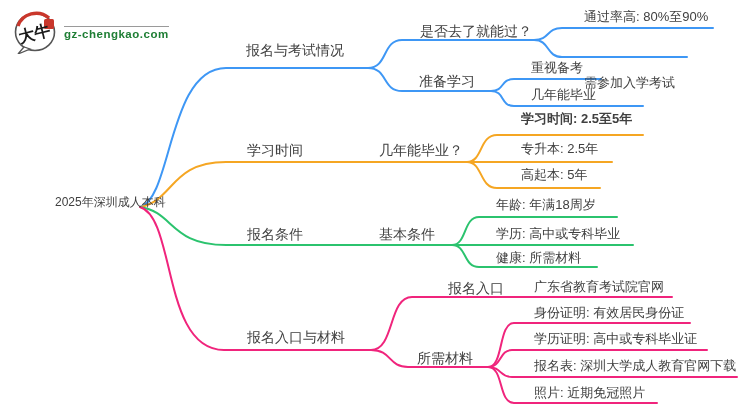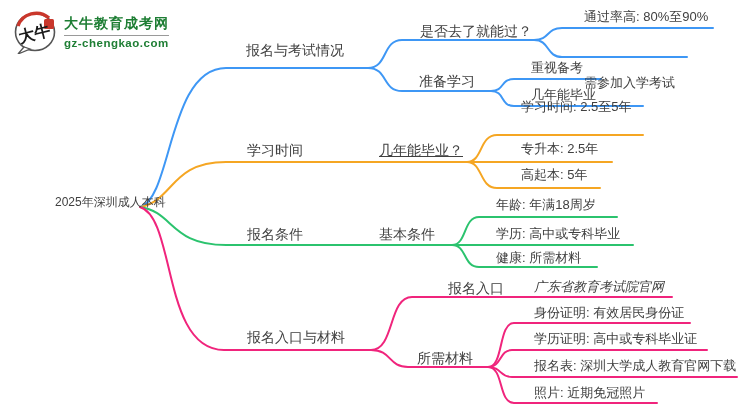--- a/index.html
+++ b/index.html
@@ -60,48 +60,47 @@
 
 <div class="logo">
   <svg width="46" height="44" viewBox="0 0 46 44">
     <ellipse cx="23" cy="22" rx="19.5" ry="18.5" fill="#ffffff" stroke="#555555" stroke-width="1.6"></ellipse>
     <path d="M12,37 L6,44 L18,39 Z" fill="#ffffff" stroke="#555555" stroke-width="1.3"></path>
     <path d="M6,16 A19,18 0 0 1 37,8" fill="none" stroke="#C9372C" stroke-width="3.4"></path>
     <rect x="32" y="9" width="10" height="10" rx="1.5" fill="#C9372C"></rect>
     <text class="bubble-cjk" x="22" y="29" text-anchor="middle" font-size="16" fill="#1a1a1a" transform="rotate(-14 22 22)">大牛</text>
   </svg>
   <div class="logo-txt">
-    <span class="logo-name">大牛教育成考网</span>
     <span class="logo-divider"></span>
     <span class="logo-domain">gz-chengkao.com</span>
   </div>
 </div>
 
 <div class="lbl root" style="left:13px;top:196px;">2025年深圳成人本科</div>
 
 <div class="lbl node" style="left:246px;top:42px;">报名与考试情况</div>
 <div class="lbl node" style="left:420px;top:23px;">是否去了就能过？</div>
 <div class="lbl leaf" style="left:584px;top:10px;">通过率高: 80%至90%</div>
 <div class="lbl leaf" style="left:584px;top:40px;margin-top:36px;">需参加入学考试</div>
 <div class="lbl node" style="left:419px;top:73px;">准备学习</div>
 <div class="lbl leaf" style="left:531px;top:61px;">重视备考</div>
 <div class="lbl leaf" style="left:531px;top:88px;">几年能毕业</div>
 
 <div class="lbl node" style="left:247px;top:142px;">学习时间</div>
-<div class="lbl node" style="left:379px;top:142px;text-decoration:underline;">几年能毕业？</div>
-<div class="lbl leaf" style="left:521px;top:100px;">学习时间: 2.5至5年</div>
+<div class="lbl node" style="left:379px;top:142px;">几年能毕业？</div>
+<div class="lbl leaf" style="left:521px;top:112px;font-weight:bold;">学习时间: 2.5至5年</div>
 <div class="lbl leaf" style="left:521px;top:142px;">专升本: 2.5年</div>
 <div class="lbl leaf" style="left:521px;top:168px;">高起本: 5年</div>
 
 <div class="lbl node" style="left:247px;top:226px;">报名条件</div>
 <div class="lbl node" style="left:379px;top:226px;">基本条件</div>
 <div class="lbl leaf" style="left:496px;top:198px;">年龄: 年满18周岁</div>
 <div class="lbl leaf" style="left:496px;top:227px;">学历: 高中或专科毕业</div>
 <div class="lbl leaf" style="left:496px;top:251px;">健康: 所需材料</div>
 
 <div class="lbl node" style="left:247px;top:329px;">报名入口与材料</div>
 <div class="lbl node" style="left:416px;top:280px;margin-left:32px;">报名入口</div>
-<div class="lbl leaf" style="left:534px;top:280px;font-style:italic;">广东省教育考试院官网</div>
+<div class="lbl leaf" style="left:534px;top:280px;">广东省教育考试院官网</div>
 <div class="lbl node" style="left:417px;top:350px;">所需材料</div>
 <div class="lbl leaf" style="left:534px;top:306px;">身份证明: 有效居民身份证</div>
 <div class="lbl leaf" style="left:534px;top:332px;">学历证明: 高中或专科毕业证</div>
 <div class="lbl leaf" style="left:534px;top:359px;">报名表: 深圳大学成人教育官网下载</div>
 <div class="lbl leaf" style="left:534px;top:386px;">照片: 近期免冠照片</div>
 
 </body></html>

